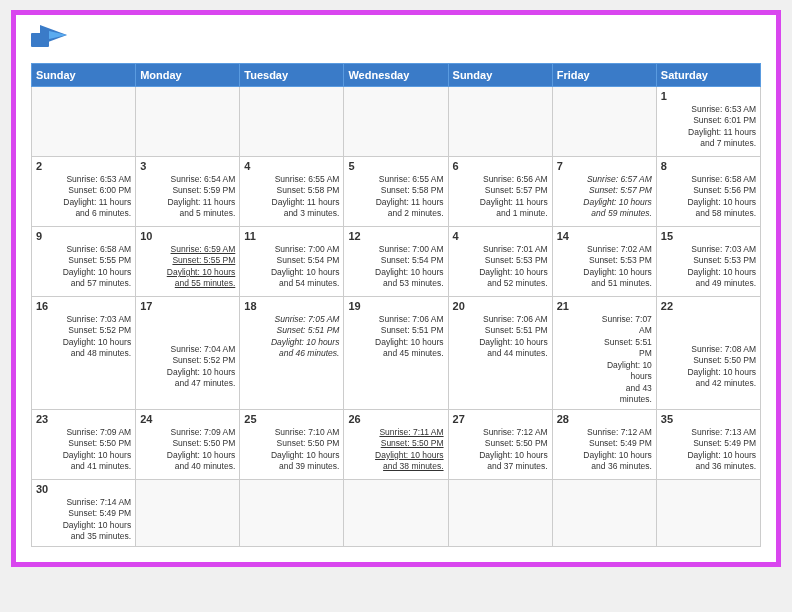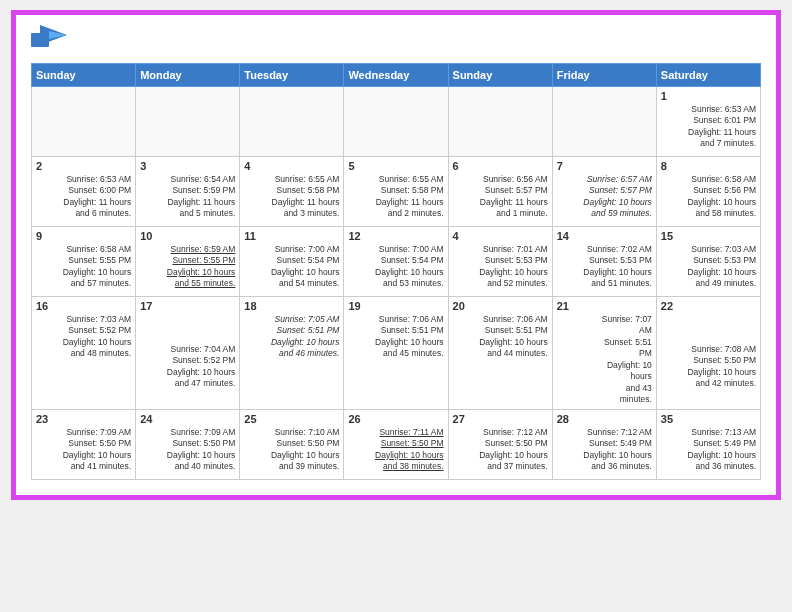--- a/index.html
+++ b/index.html
@@ -344,15 +344,30 @@
 and 36 minutes.</div>
           </td>
           <td>
             <span class="day-number">35</span>
             <div class="day-info" style="white-space: pre-line;">Sunrise: 7:13 AM
 Sunset: 5:49 PM
 Daylight: 10 hours
 and 36 minutes.</div>
           </td>
         </tr>
+        <tr class="last-row">
+          <td>
+            <span class="day-number">30</span>
+            <div class="day-info" style="white-space: pre-line;">Sunrise: 7:14 AM
+Sunset: 5:49 PM
+Daylight: 10 hours
+and 35 minutes.</div>
+          </td>
+          <td class="empty"></td>
+          <td class="empty"></td>
+          <td class="empty"></td>
+          <td class="empty"></td>
+          <td class="empty"></td>
+          <td class="empty"></td>
+        </tr>
       </tbody>
   </table>
 </div>
 
 </body></html>

